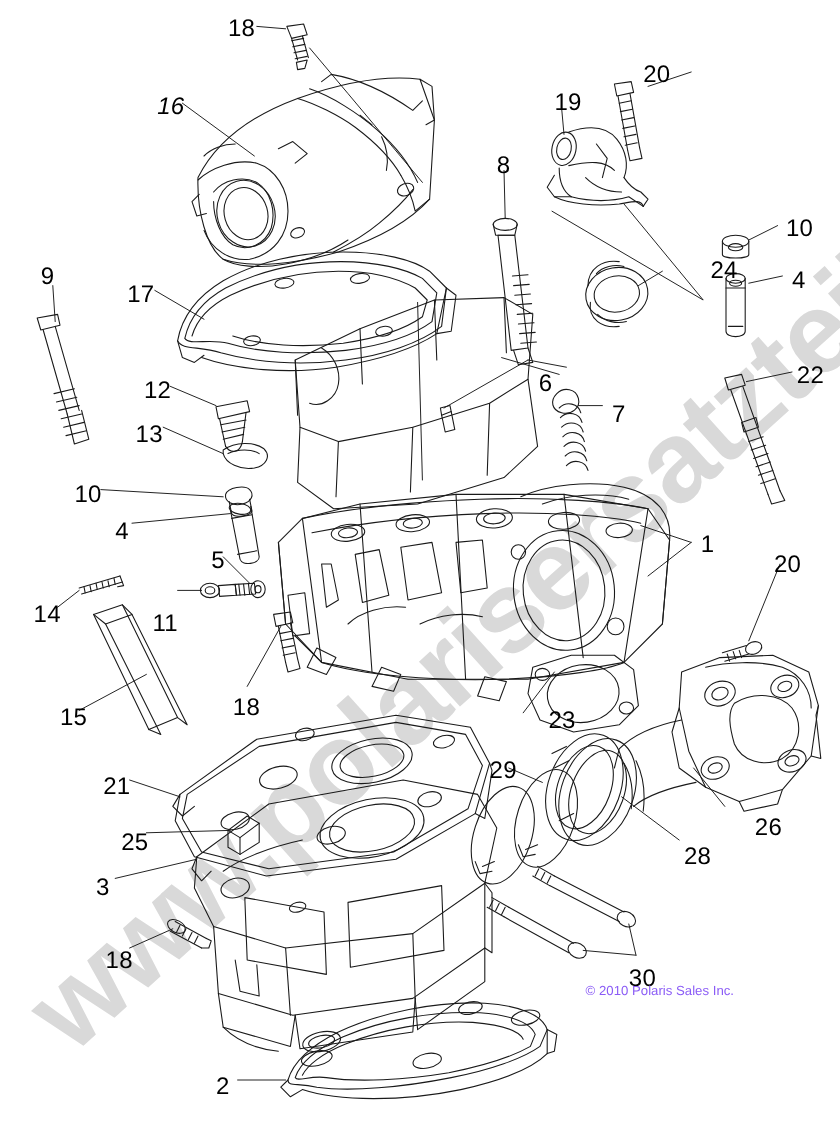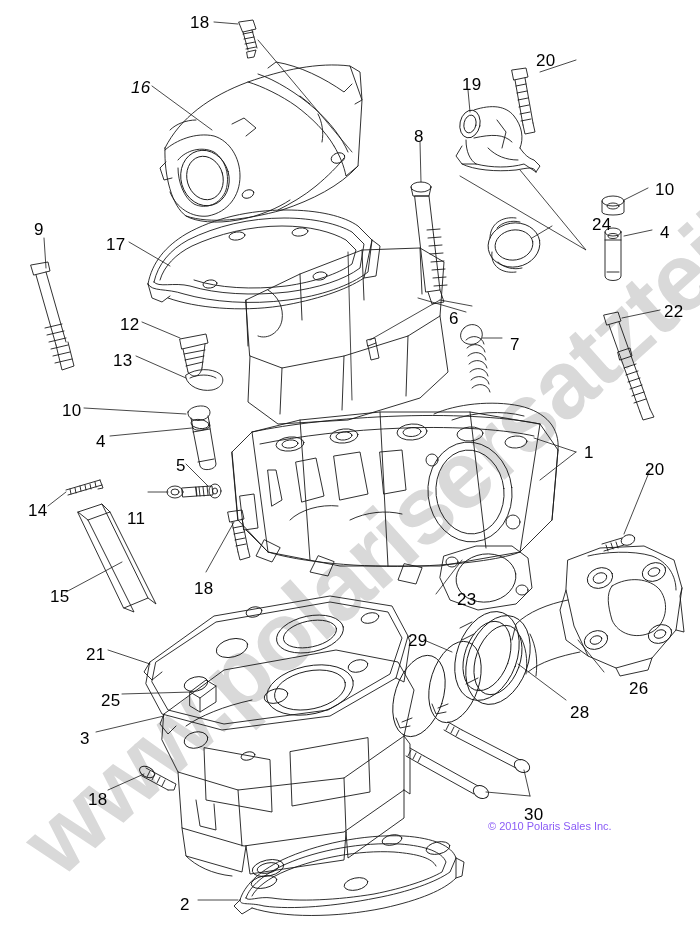--- a/index.html
+++ b/index.html
@@ -7,21 +7,21 @@
   body{
     font-family:"Liberation Sans", sans-serif;
     width:700px;height:938px;overflow:hidden;position:relative;
   }
   #sheet{position:relative;width:700px;height:938px;background:#fff;}
   #sheet svg.layer{position:absolute;left:0;top:0;width:700px;height:938px;}
   .wm{position:absolute;left:0;top:0;width:700px;height:938px;pointer-events:none;}
   .callout{
     position:absolute;
     font-family:"Liberation Sans", sans-serif;
-    font-size:17px;color:#000;line-height:1;white-space:nowrap;
+    font-size:20px;color:#000;line-height:1;white-space:nowrap;
     letter-spacing:0.2px;
     text-align:center;
   }
   .copy{
     position:absolute;
     font-family:"Liberation Sans", sans-serif;
     font-size:11px;color:#8b5cf6;white-space:nowrap;
   }
 </style>
 </head>

